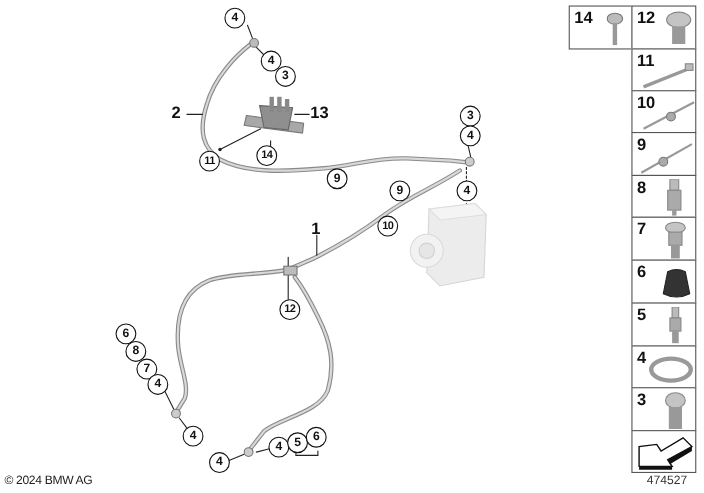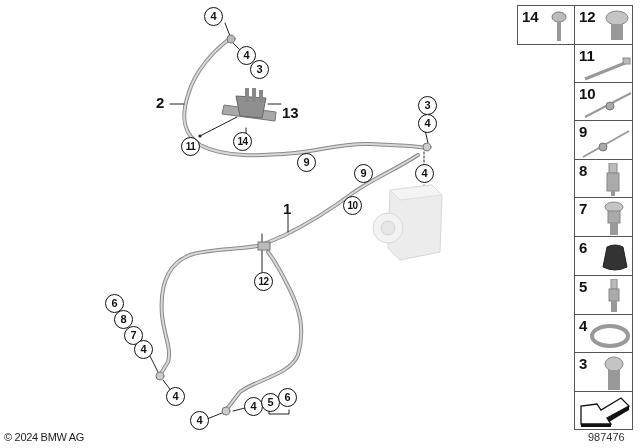--- a/index.html
+++ b/index.html
@@ -71,21 +71,21 @@
 
     <g>
       <polygon points="390,190 432,185 442,195 440,252 400,260 388,248" fill="#ececec" stroke="#d6d6d6"></polygon>
       <polygon points="390,190 432,185 442,195 400,200" fill="#f4f4f4" stroke="#dedede"></polygon>
       <circle cx="388" cy="228" r="15" fill="#f2f2f2" stroke="#d9d9d9"></circle>
       <circle cx="388" cy="228" r="7" fill="#e6e6e6" stroke="#d2d2d2"></circle>
     </g>
   </svg>
 
   <span class="bigref" style="left:156px;top:94px">2</span>
-  <span class="bigref" style="left:282px;top:104px">13</span>
+  <span class="bigref" style="left:282px;top:94px">13</span>
   <span class="bigref" style="left:283px;top:200px">1</span>
 
   <span class="callout" style="left:204px;top:7px">4</span>
   <span class="callout" style="left:237px;top:46px">4</span>
   <span class="callout" style="left:250px;top:60px">3</span>
   <span class="callout two" style="left:181px;top:137px">11</span>
   <span class="callout two" style="left:233px;top:132px">14</span>
   <span class="callout" style="left:297px;top:153px">9</span>
   <span class="callout" style="left:418px;top:96px">3</span>
   <span class="callout" style="left:418px;top:114px">4</span>
@@ -185,14 +185,14 @@
     <div class="grid-cell" style="left:574px;top:391px;width:59px;height:39px">
       <svg style="position:absolute;left:4px;top:4px" width="52" height="32">
         <polygon points="2,10 2,28 32,28 28,22 50,10 42,2 22,14 18,8" fill="#fff" stroke="#111" stroke-width="1.3"></polygon>
         <polygon points="2,28 32,28 32,31 2,31" fill="#111"></polygon>
         <polygon points="28,22 50,10 50,14 30,26" fill="#111"></polygon>
       </svg>
     </div>
   </div>
 
   <span class="copyright">© 2024 BMW AG</span>
-  <span class="diagram-id">987476</span>
+  <span class="diagram-id">474527</span>
 </div>
 
 </body></html>

